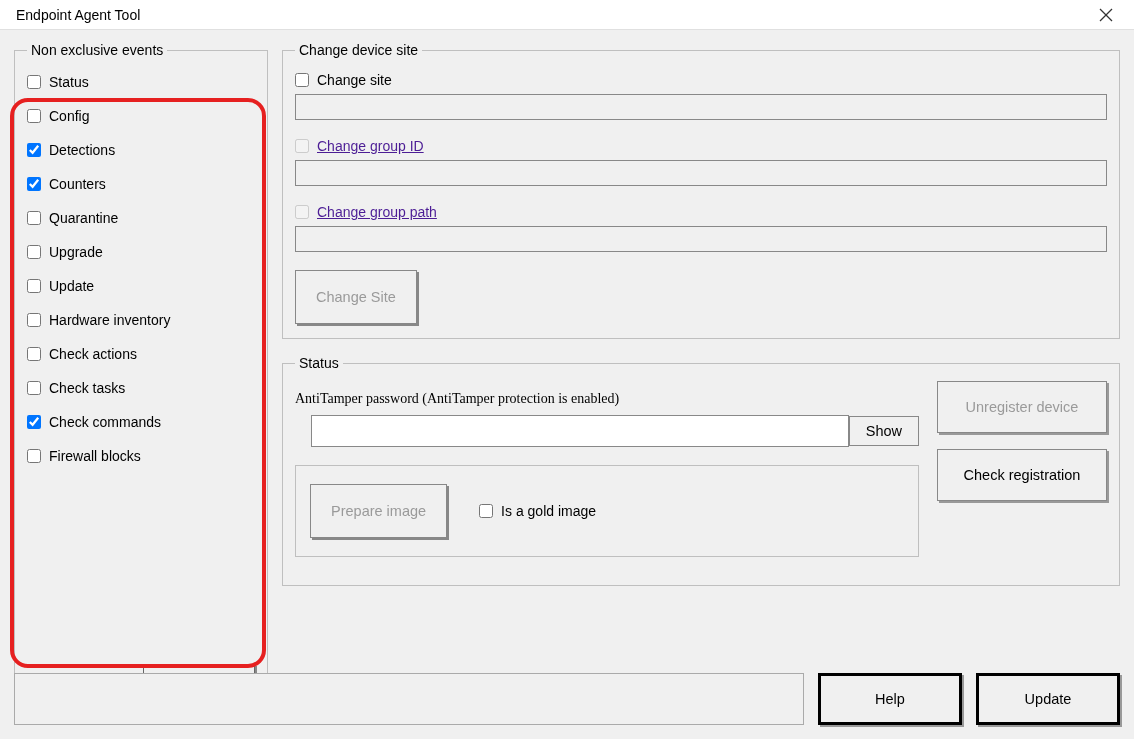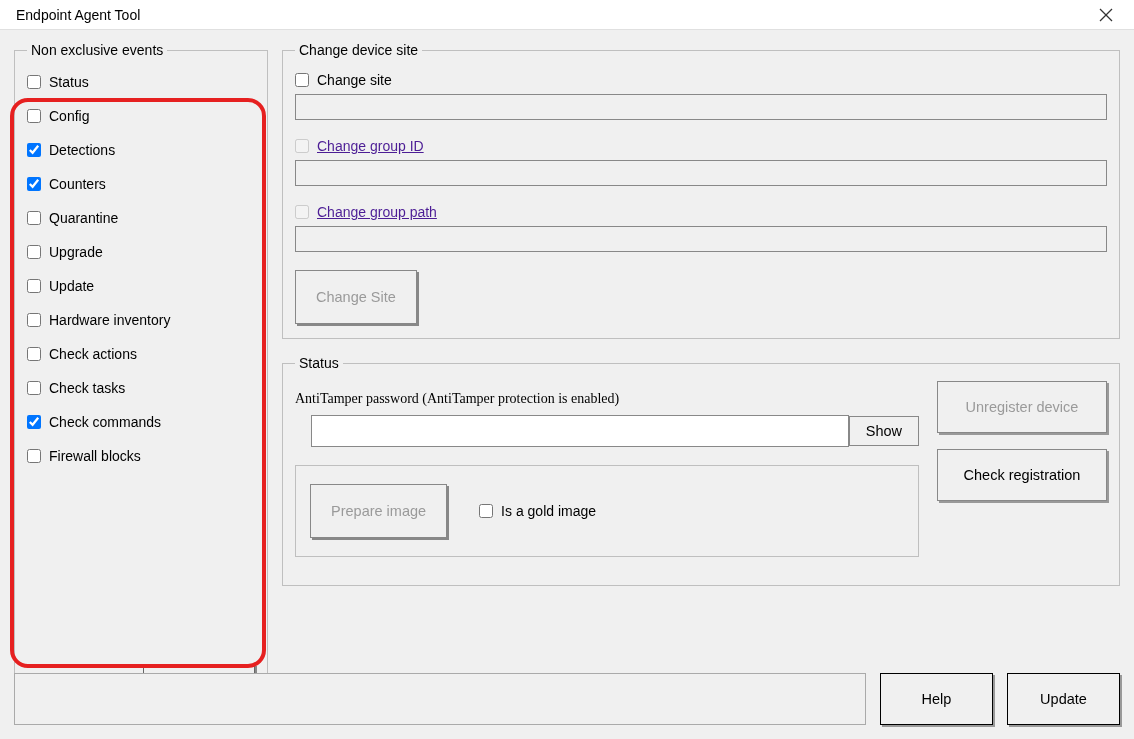--- a/index.html
+++ b/index.html
@@ -161,22 +161,22 @@
     align-items: stretch;
     gap: 14px;
     height: 52px;
   }
   .footer .status {
     flex: 1;
     border: 1px solid #aaa;
     background: #f0f0f0;
   }
   .footer button {
-    width: 113px;
-    border: 1px solid #000000;
+    width: 144px;
+    border: 3px solid #000000;
     box-shadow: 2px 2px 0 0 #999;
   }
   .events-list { }
   .right-inner { height: calc(100% - 70px); }
 </style>
 </head>
 <body>
 
 <div class="titlebar">
   <span class="title">Endpoint Agent Tool</span>

